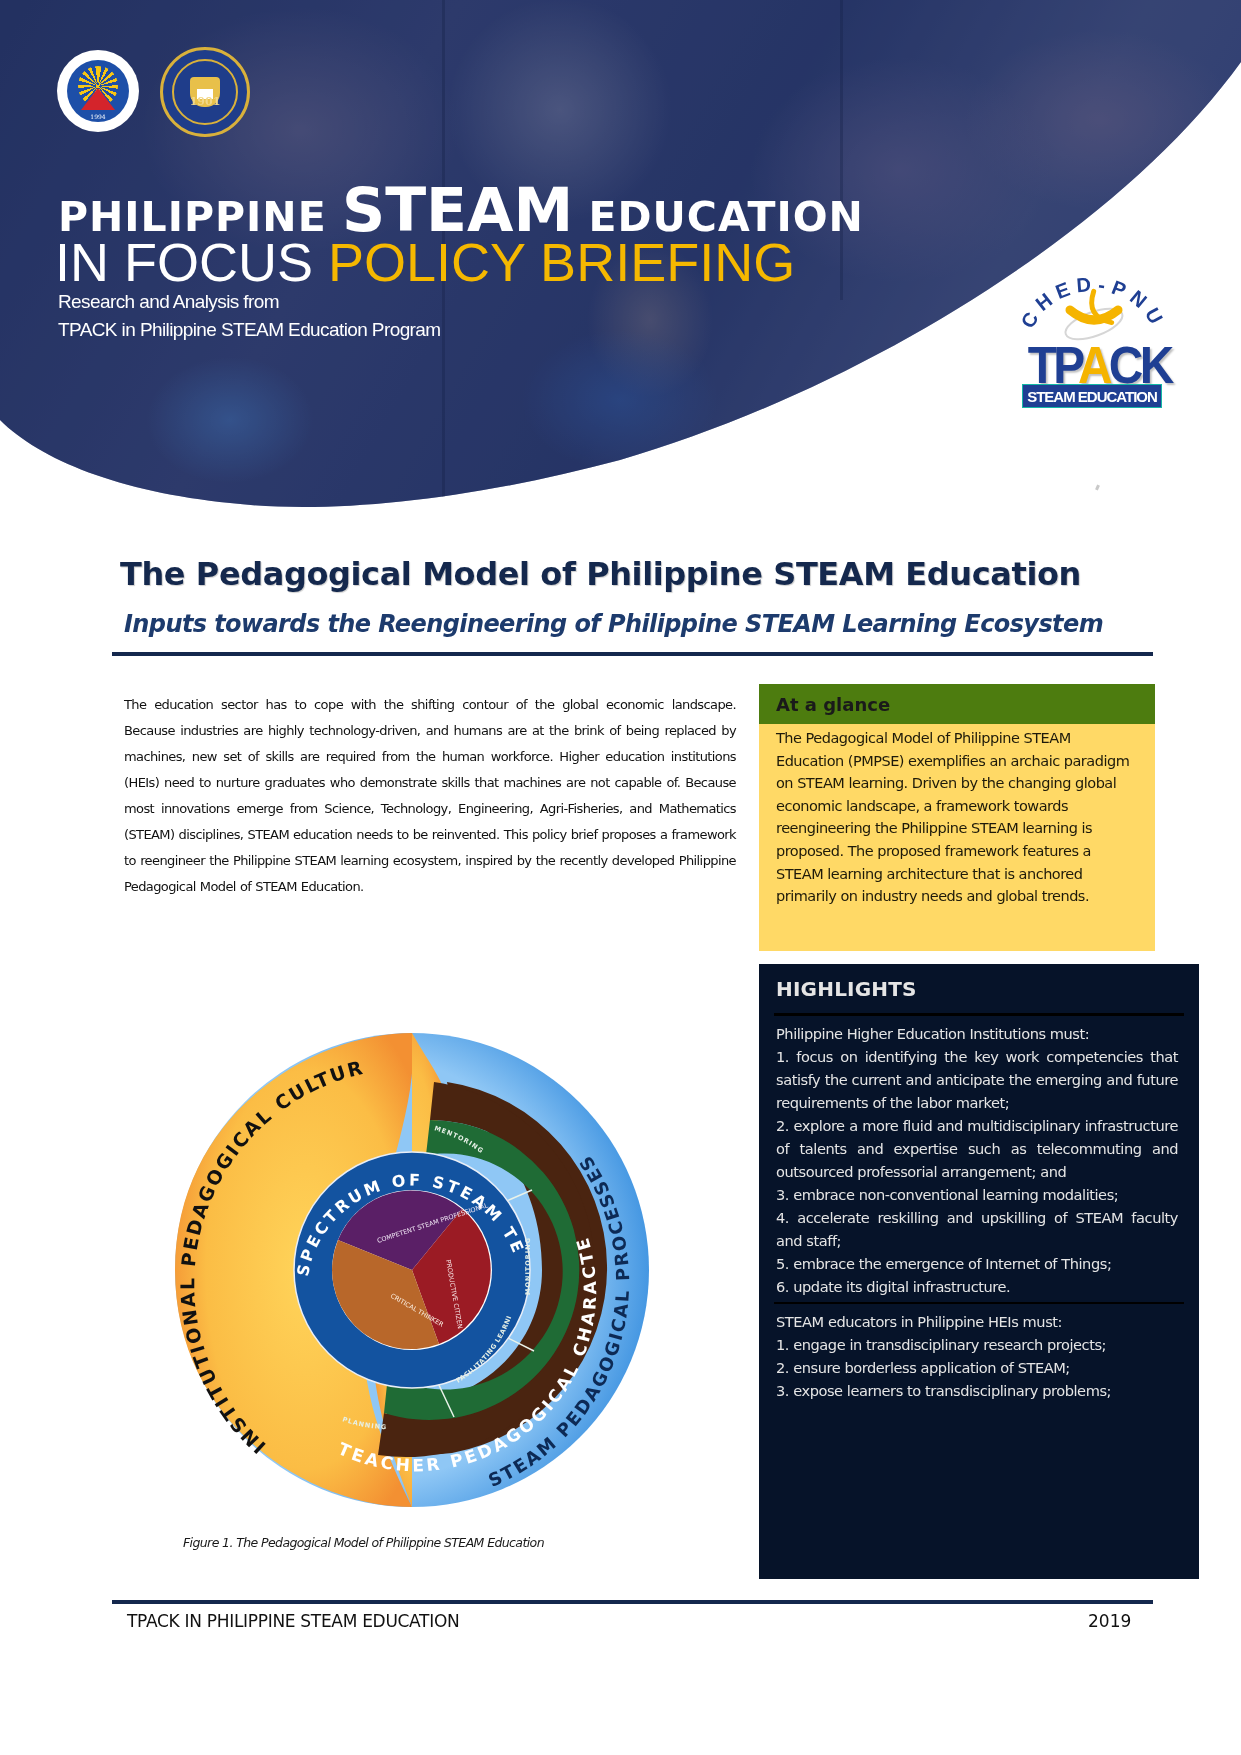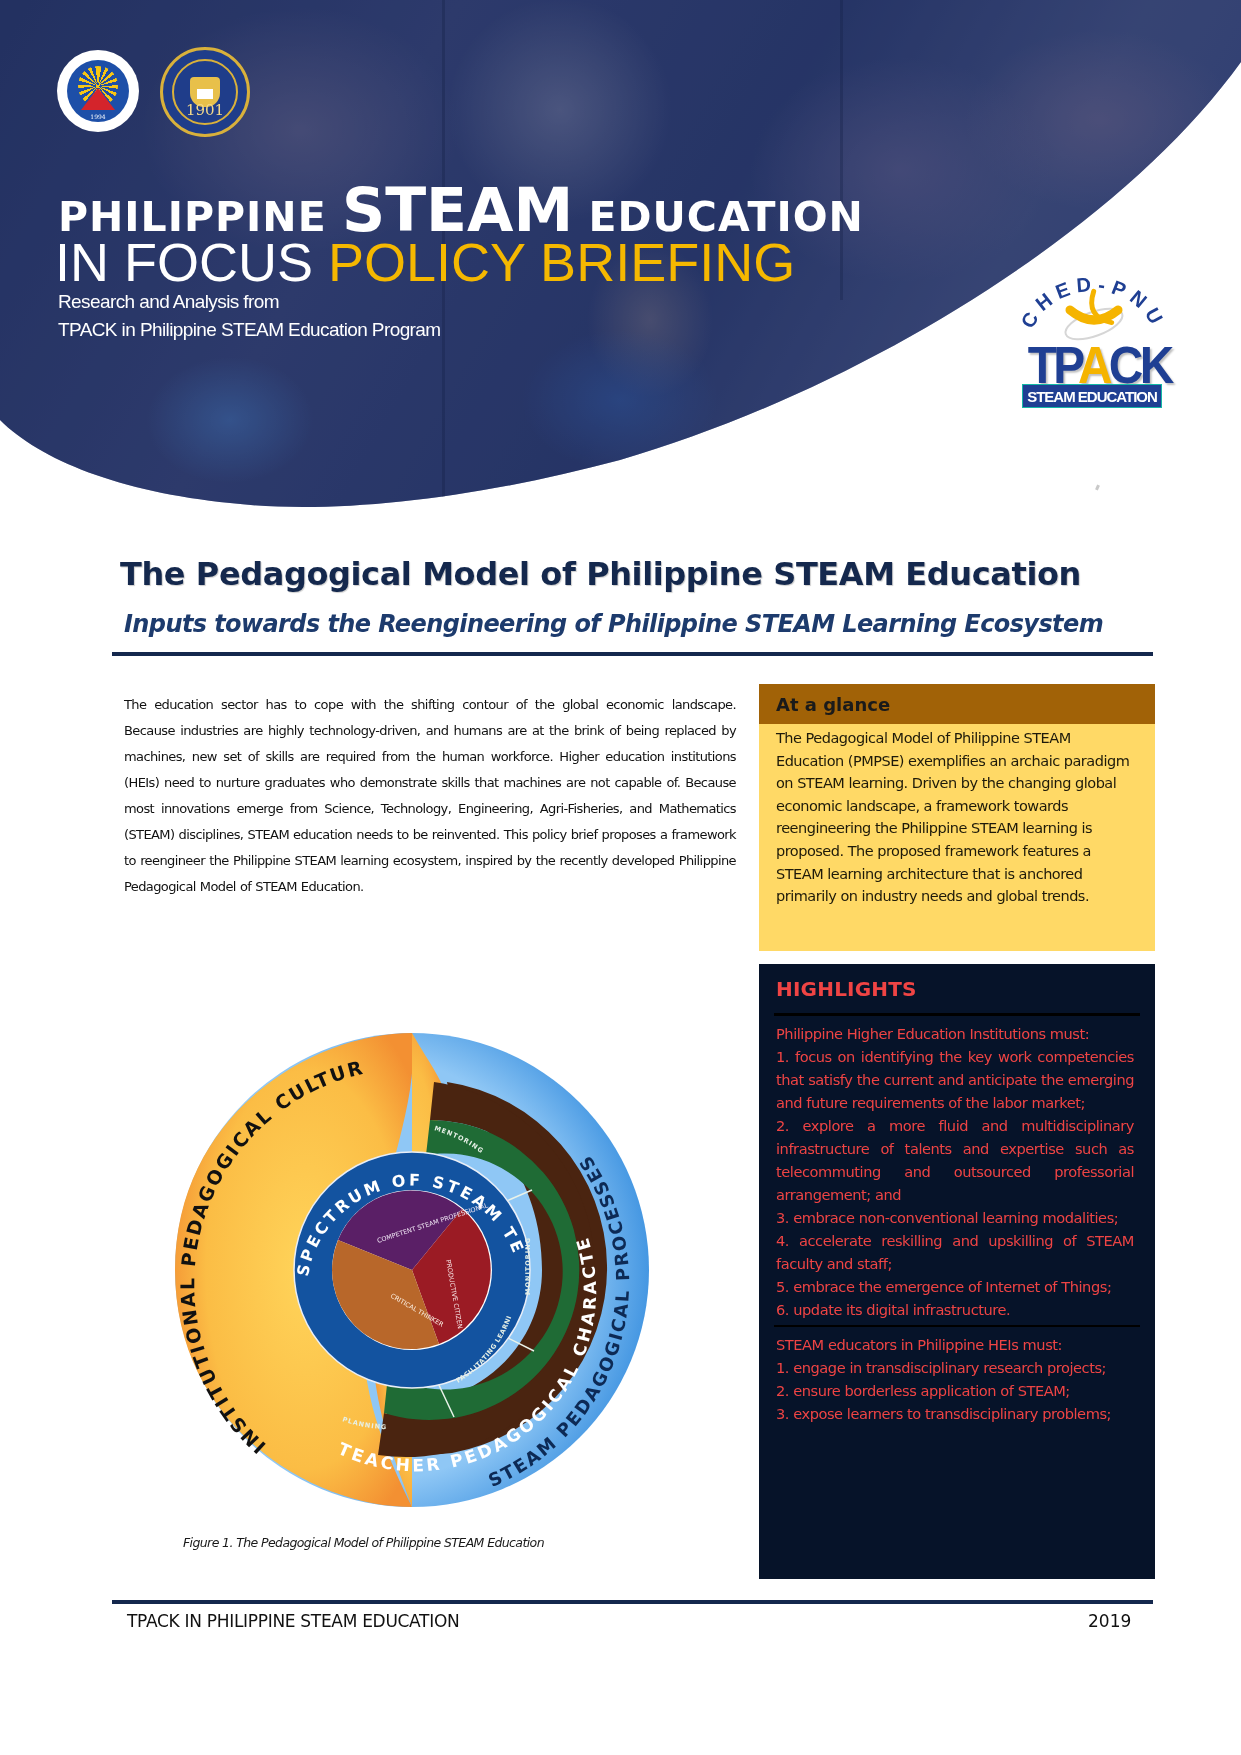--- a/index.html
+++ b/index.html
@@ -47,21 +47,21 @@
   .logo-ched .yr { position: absolute; left: 0; width: 62px; bottom: 2px; text-align: center; color: #fff; font-size: 6px; font-family: "DejaVu Serif", serif; }
 
   .logo-pnu {
     position: absolute; left: 160px; top: 47px; width: 90px; height: 90px; border-radius: 50%;
     background: #1f3d8a; border: 3px solid #d9b13b; box-sizing: border-box;
     display: flex; align-items: center; justify-content: center;
   }
   .logo-pnu .ring { width: 62px; height: 62px; border-radius: 50%; border: 2px solid #d9b13b; display: flex; align-items: center; justify-content: center; }
   .logo-pnu .crest { width: 30px; height: 30px; background: #e8c04a; border-radius: 4px 4px 14px 14px; position: relative; }
   .logo-pnu .crest::after { content: ""; position: absolute; left: 7px; top: 12px; width: 16px; height: 10px; background: #fff; }
-  .logo-pnu .yr { position: absolute; bottom: 15px; left: 0; width: 84px; text-align: center; font-size: 15px; color: #f2d88a; font-family: "DejaVu Serif", serif; font-weight: normal; }
+  .logo-pnu .yr { position: absolute; bottom: 26px; left: 0; width: 84px; text-align: center; font-size: 11px; color: #f2d88a; font-family: "DejaVu Serif", serif; font-weight: bold; }
 
   .title-line1 {
     position: absolute; left: 58px; top: 175px; white-space: nowrap; color: #ffffff;
     font-family: "DejaVu Sans", sans-serif; font-weight: bold; letter-spacing: 1px;
   }
   .title-line1 .sm { font-size: 41px; }
   .title-line1 .big { font-size: 60px; letter-spacing: 0px; }
   .title-line2 {
     position: absolute; left: 55px; top: 234px; white-space: nowrap;
     font-family: "Liberation Sans", sans-serif; font-size: 54px; line-height: 56px;
@@ -104,29 +104,29 @@
 
   
   .intro {
     position: absolute; left: 112px; top: 680px; width: 612px; margin: 12px;
     font-family: "DejaVu Sans", sans-serif; font-size: 13px; line-height: 26px; color: #111;
     text-align: justify; letter-spacing: -0.6px; word-spacing: 0.5px;
   }
 
   .glance { position: absolute; left: 759px; top: 684px; width: 396px; height: 267px; background: #ffd966; }
   .glance-head {
-    height: 40px; background: #a16207; padding-left: 17px; display: flex; align-items: center;
+    height: 40px; background: #4d7c0f; padding-left: 17px; display: flex; align-items: center;
     font-family: "DejaVu Sans", sans-serif; font-weight: bold; font-size: 18px; color: #1a1a1a;
   }
   .glance-body {
     padding: 3px 14px 0 17px; font-family: "DejaVu Sans", sans-serif; font-size: 14.5px; line-height: 22.6px;
     color: #1e1a0a; letter-spacing: -0.5px;
   }
 
-  .hl { position: absolute; left: 759px; top: 964px; width: 396px; height: 615px; background: #061329; color: #ef4444; }
+  .hl { position: absolute; left: 759px; top: 964px; width: 440px; height: 615px; background: #061329; color: #e5e5e5; }
   .hl-head {
     padding: 13px 17px 0 17px; height: 36px; font-family: "DejaVu Sans", sans-serif; font-weight: bold; font-size: 20px;
     letter-spacing: 0.2px;
   }
   .hl-rule { margin: 0 15px 0 15px; height: 3px; background: #000000; }
   .hl-section { padding: 6px 21px 0 17px; font-family: "DejaVu Sans", sans-serif; font-size: 14.6px; line-height: 23px; letter-spacing: -0.45px; }
   .hl-section p { margin: 0; text-align: justify; }
   .hl-rule2 { margin: 4px 15px 0 15px; height: 2px; background: #000000; }
 
   

